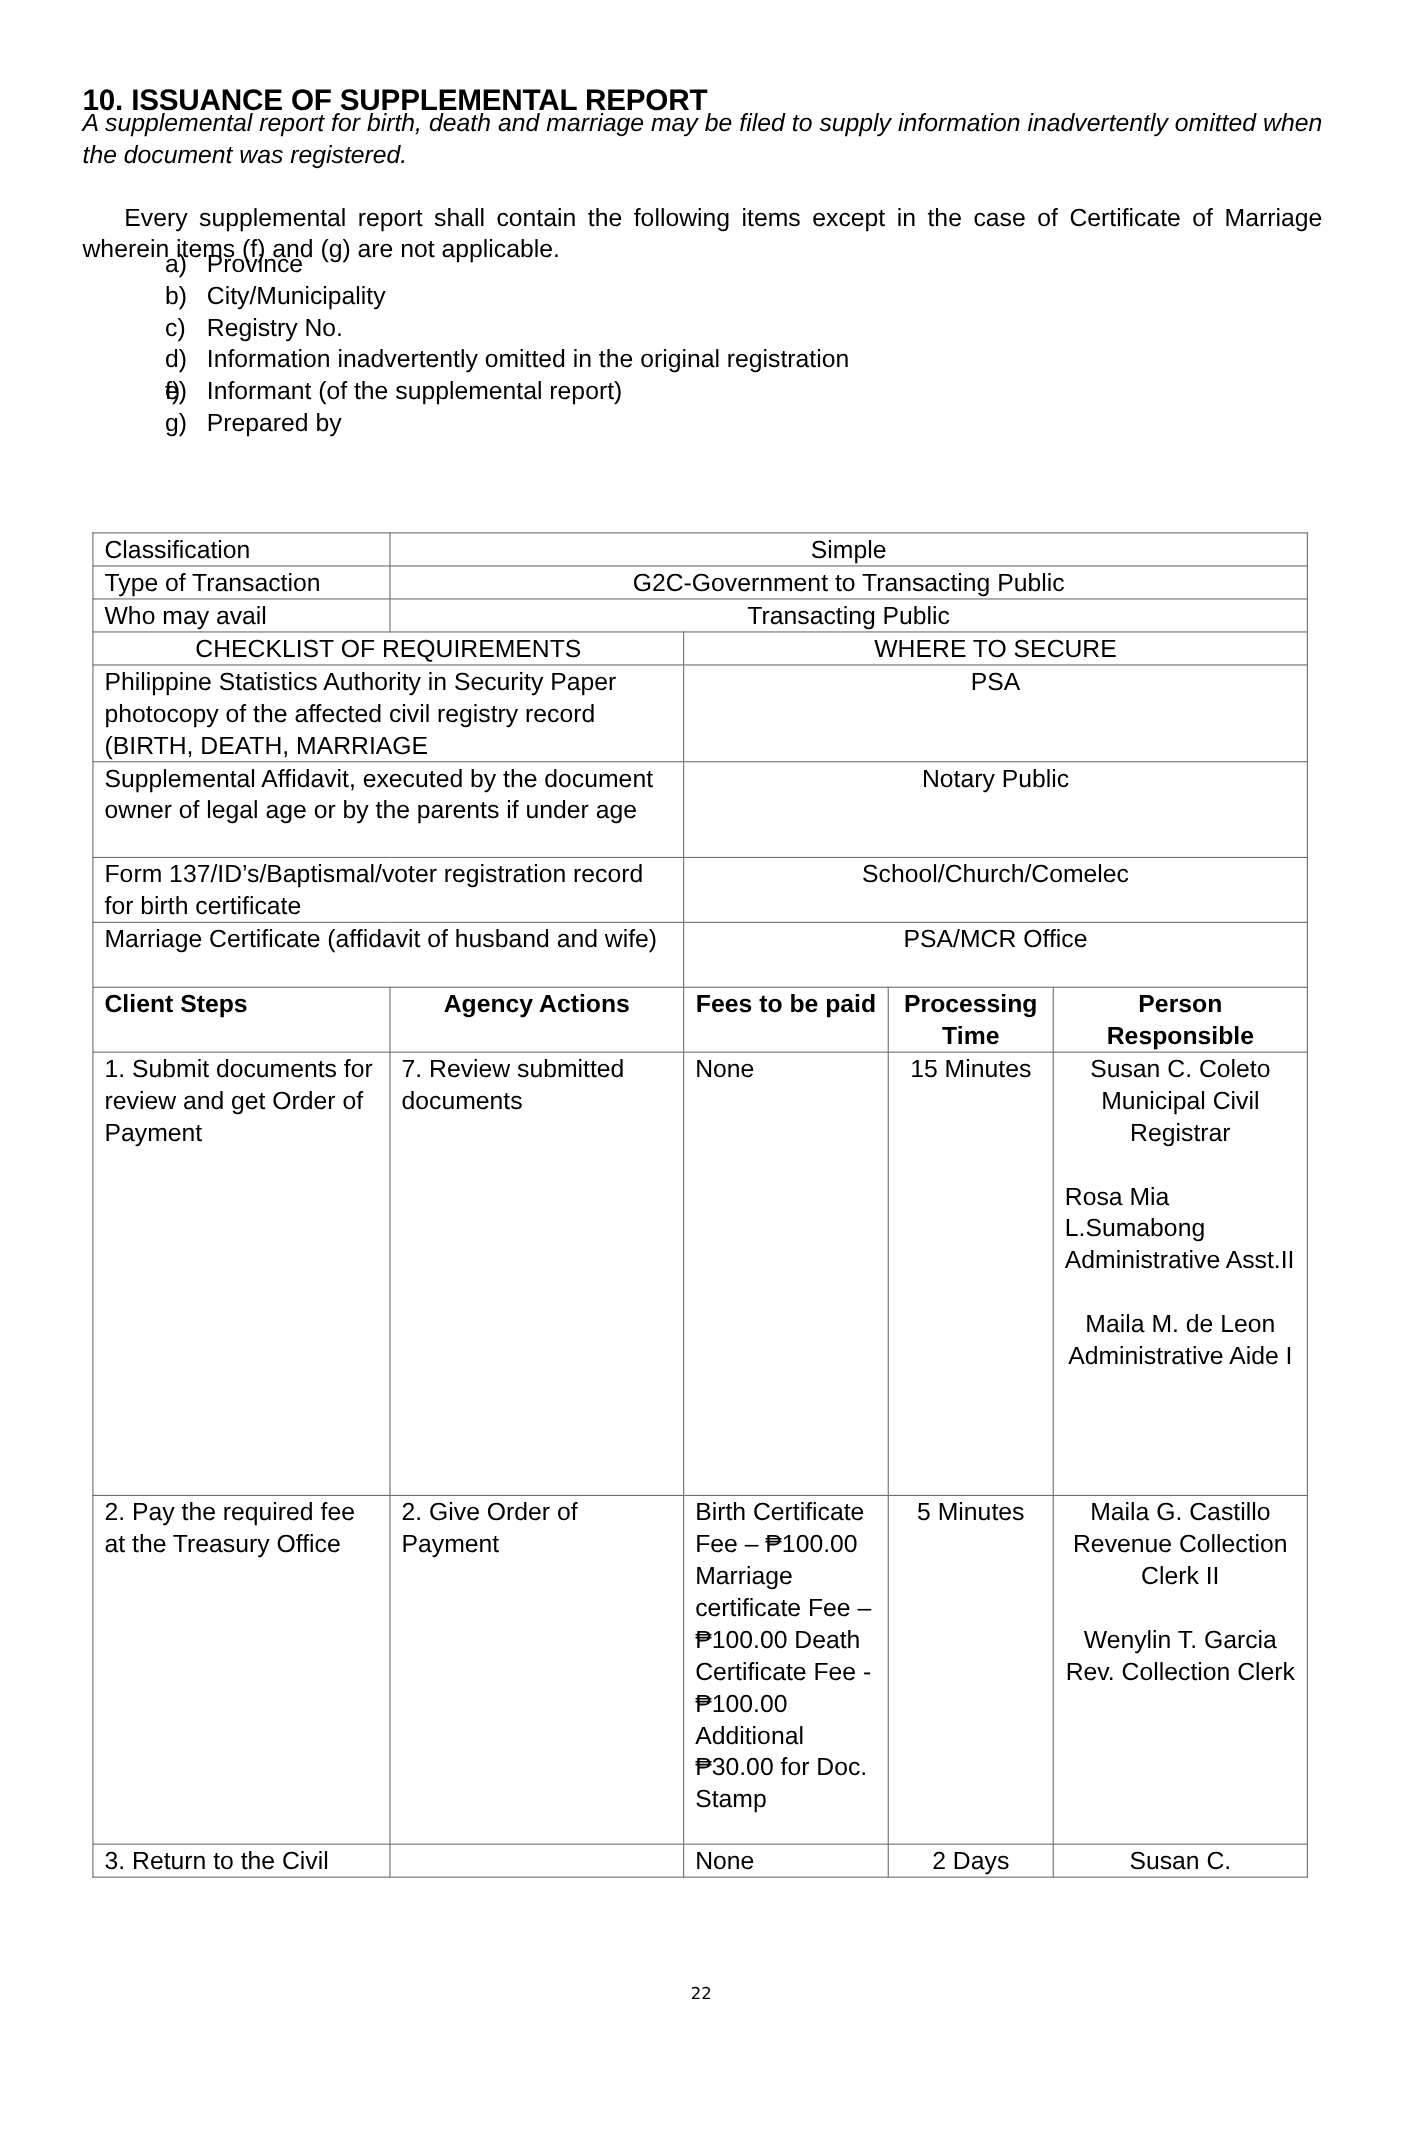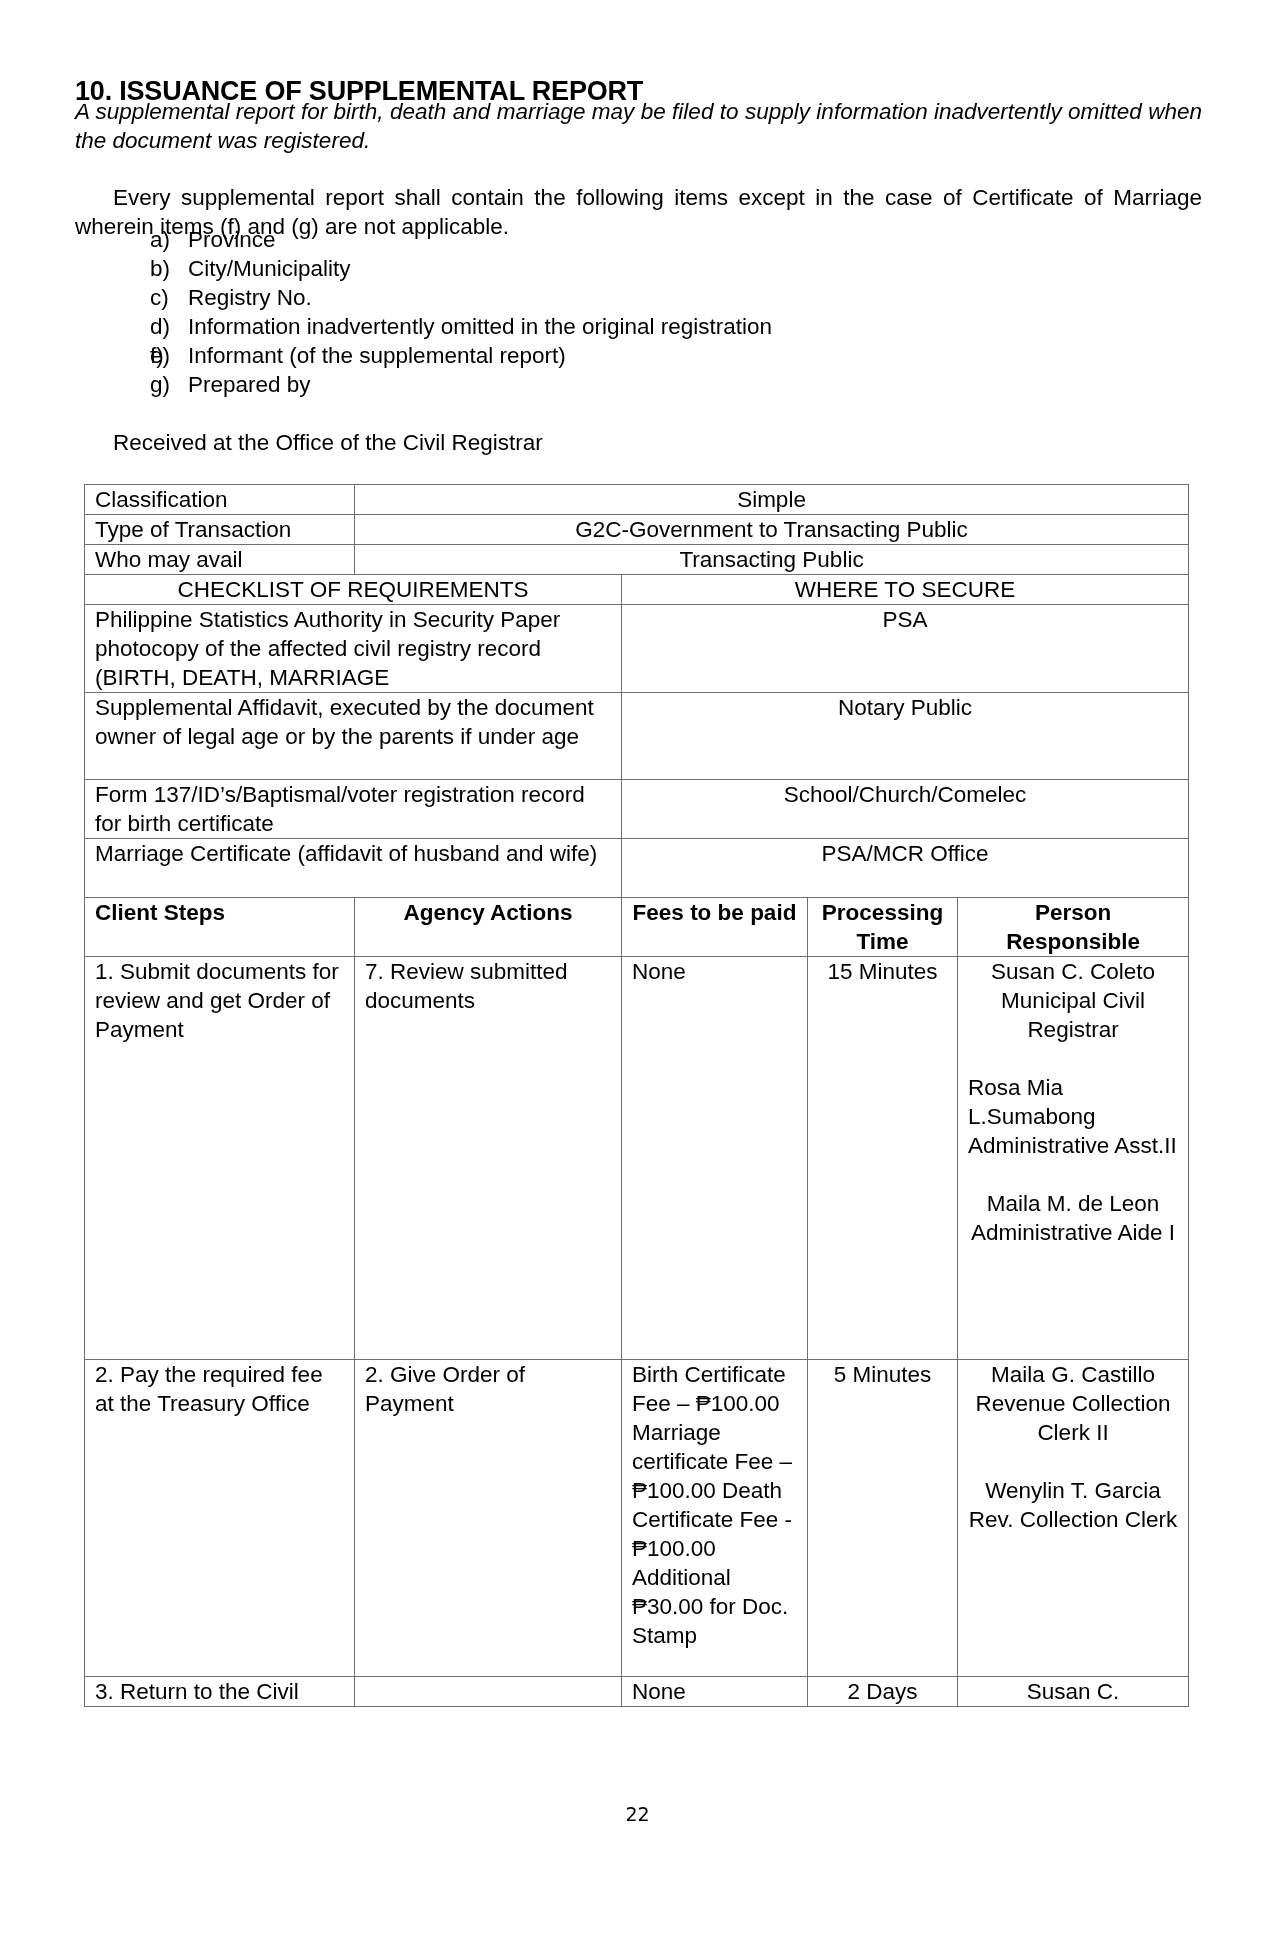--- a/index.html
+++ b/index.html
@@ -36,21 +36,21 @@
     border: 1.5px solid #6e6e6e; padding: 0 10px; vertical-align: top;
     overflow: hidden;
   }
   .c { text-align: center; }
   .l { text-align: left; }
   .b { font-weight: bold; }
   .person-block { display: block; }
   .gap { display: block; height: 29px; }
   .page-num {
     position: absolute; left: 0; width: 1275px; top: 1803px;
-    text-align: center; font-size: 19px; font-family: "DejaVu Sans", sans-serif;
+    text-align: center; font-size: 15px; font-family: "DejaVu Sans", sans-serif;
   }
 </style>
 </head>
 <body>
 
 <div class="page">
 
   <div class="title">10. ISSUANCE OF SUPPLEMENTAL REPORT</div>
 
   <div class="para p1">A supplemental report for birth, death and marriage may be filed to supply information inadvertently omitted when the document was registered.</div>
@@ -60,21 +60,20 @@
   <ul class="list">
     <li><span class="letter">a)</span><span>Province</span></li>
     <li><span class="letter">b)</span><span>City/Municipality</span></li>
     <li><span class="letter">c)</span><span>Registry No.</span></li>
     <li><span class="letter">d)</span><span>Information inadvertently omitted in the original registration</span></li>
     <li><span class="letter">e)</span></li>
     <li><span class="letter">f)</span><span>Informant (of the supplemental report)</span></li>
     <li><span class="letter">g)</span><span>Prepared by</span></li>
   </ul>
 
-  <div class="received">Received at the Office of the Civil Registrar</div>
 
   <table class="main">
     <colgroup>
       <col style="width:270px">
       <col style="width:267px">
       <col style="width:186px">
       <col style="width:150px">
       <col style="width:231px">
     </colgroup>
 

